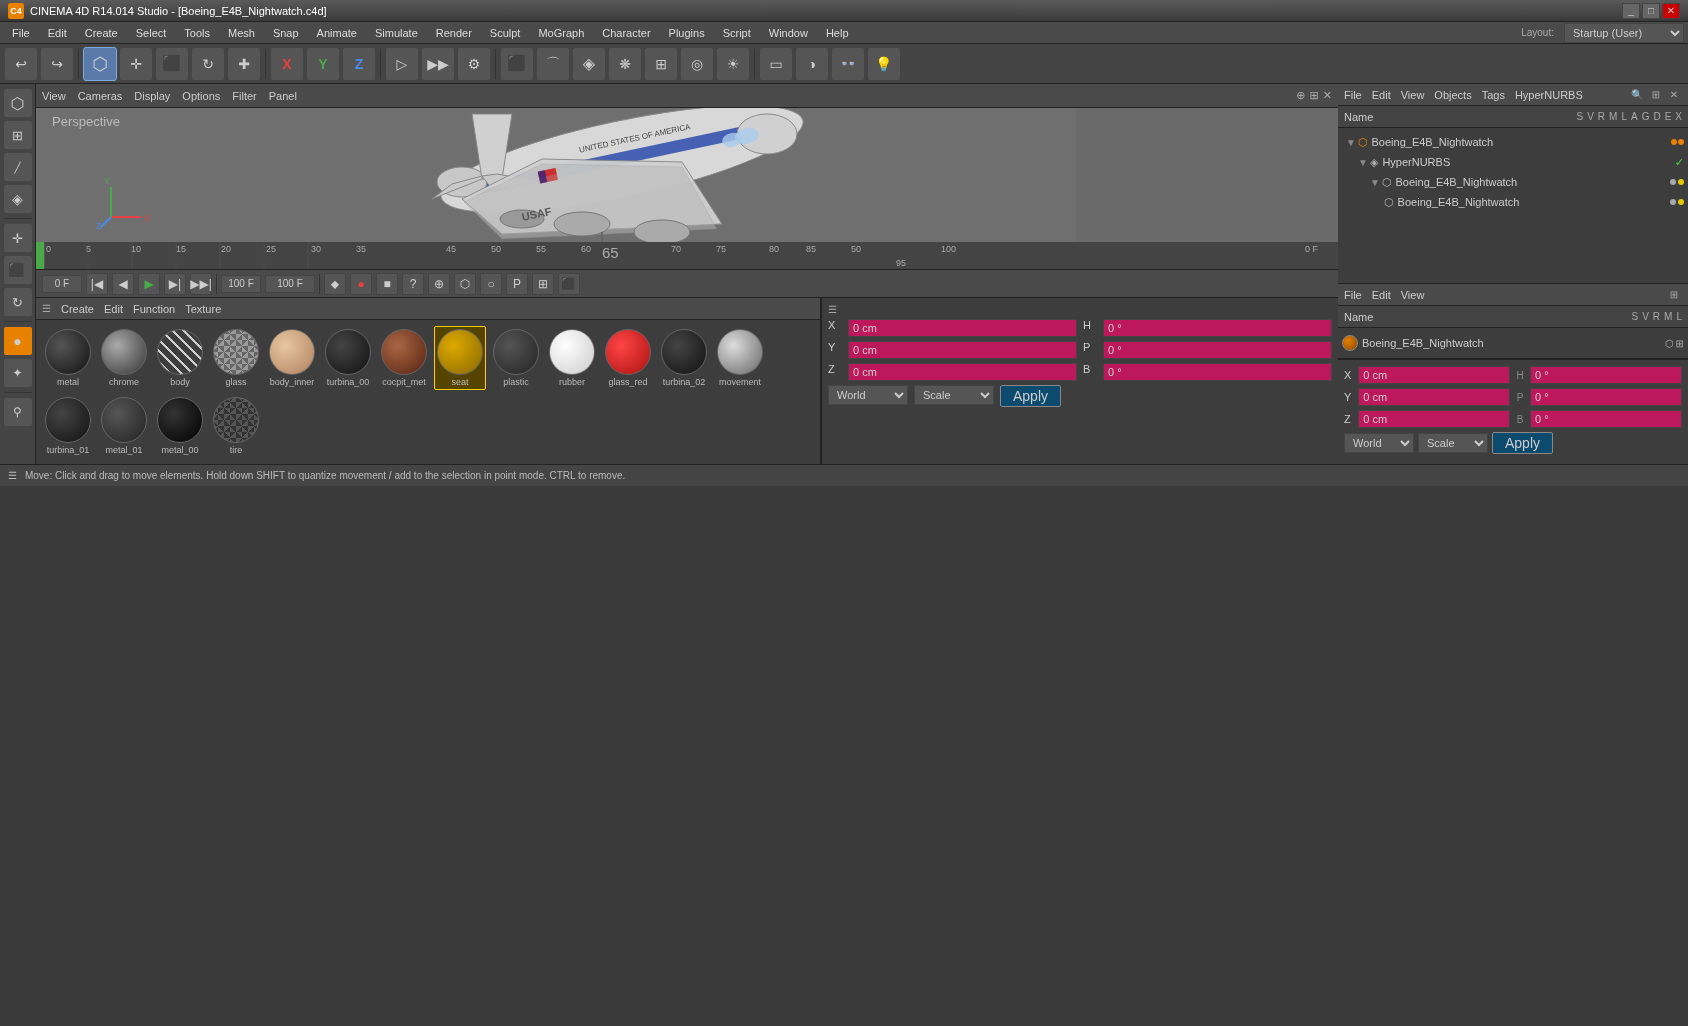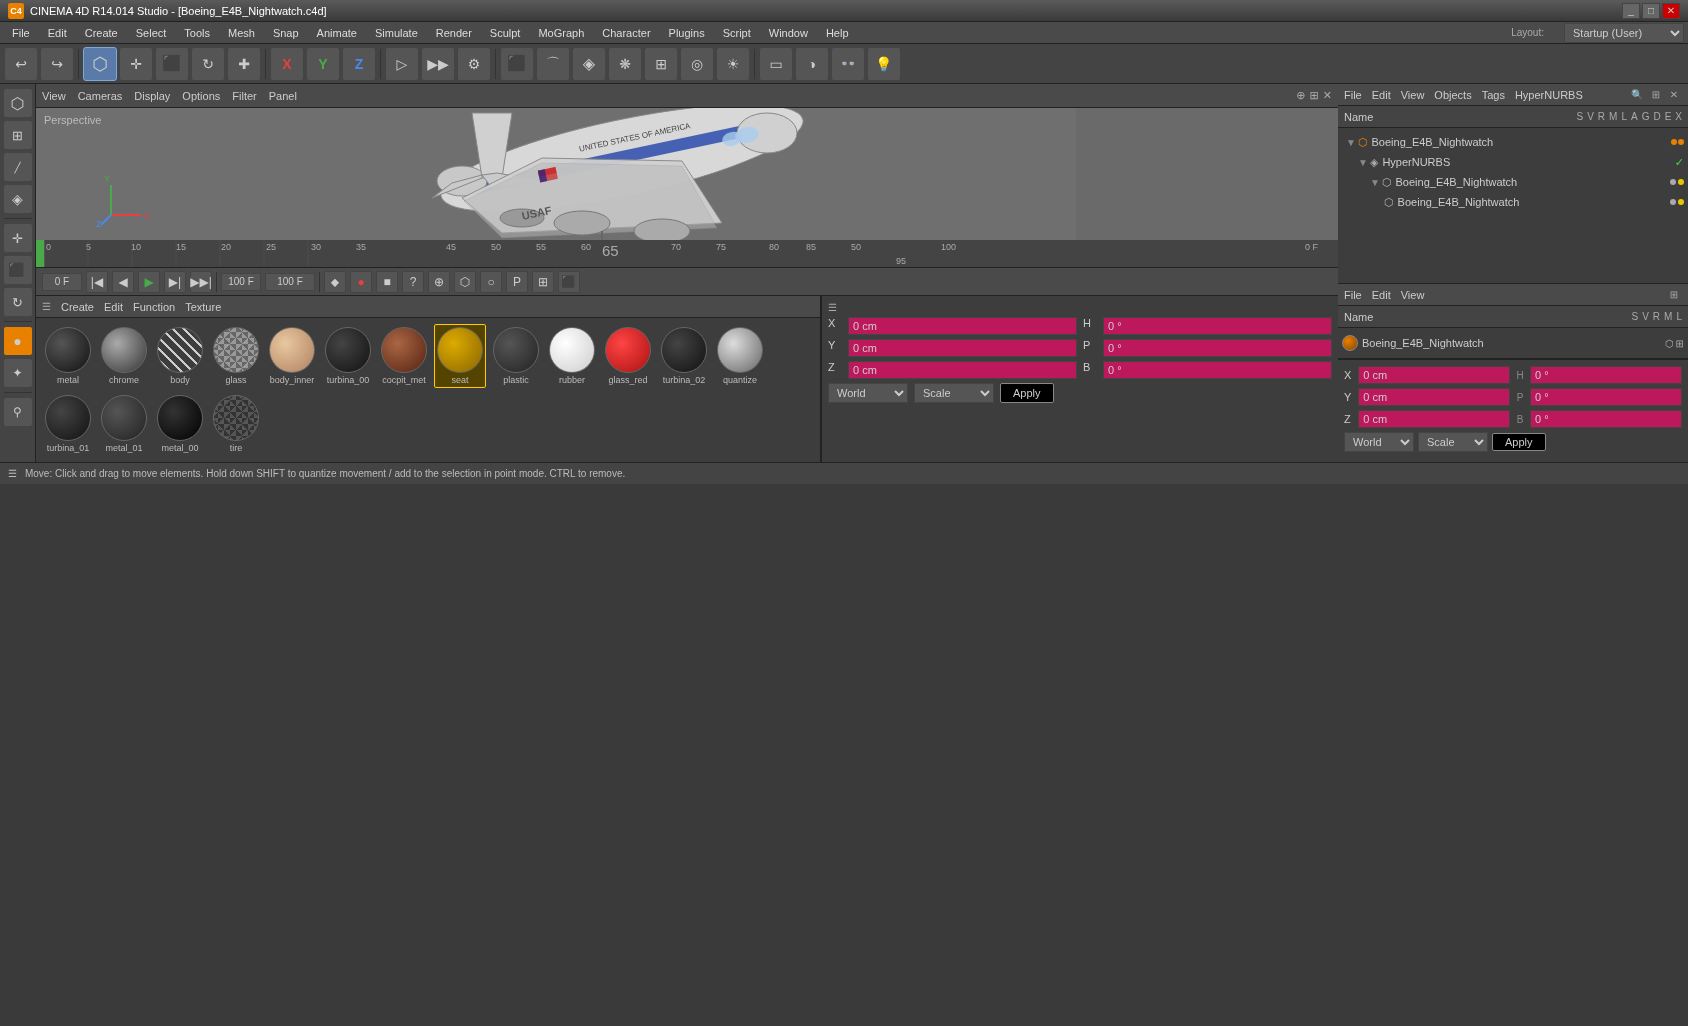--- a/index.html
+++ b/index.html
@@ -130,23 +130,23 @@
     
     #viewport {
       flex: 1;
       background: #6a6a6a;
       position: relative;
       overflow: hidden;
     }
     #viewport-label {
       position: absolute;
       top: 6px;
-      left: 8px;
+      left: 16px;
       color: #bbb;
-      font-size: 11px;
+      font-size: 13px;
     }
 
     
     #airplane-container {
       position: absolute;
       top: 50%;
       left: 45%;
       transform: translate(-50%, -50%);
     }
 
@@ -262,24 +262,24 @@
     .coord-sep { color: #888; font-size: 10px; width: 16px; text-align: center; }
     .dropdown-select {
       height: 20px;
       background: #555;
       border: 1px solid #444;
       color: #ccc;
       font-size: 11px;
       padding: 0 4px;
     }
     .apply-btn {
-      background: #000000;
+      background: #0c4a6e;
       border: 1px solid #888;
       color: #ccc;
-      font-size: 11px;
+      font-size: 14px;
       padding: 2px 12px;
       cursor: pointer;
       border-radius: 2px;
     }
 
     
     #timeline {
       height: 28px;
       background: #444;
       border-bottom: 1px solid #222;
@@ -472,21 +472,21 @@
   <div class="menu-item">Animate</div>
   <div class="menu-item">Simulate</div>
   <div class="menu-item">Render</div>
   <div class="menu-item">Sculpt</div>
   <div class="menu-item">MoGraph</div>
   <div class="menu-item">Character</div>
   <div class="menu-item">Plugins</div>
   <div class="menu-item">Script</div>
   <div class="menu-item">Window</div>
   <div class="menu-item">Help</div>
-  <div style="margin-left:auto; display:flex; align-items:center; gap:20px;">
+  <div style="margin-left:auto; display:flex; align-items:center; gap:10px;">
     <span style="color:#aaa; font-size:10px;">Layout:</span>
     <select class="dropdown-select" style="width:120px;">
       <option>Startup (User)</option>
     </select>
   </div>
 </div>
 
 <div id="toolbar">
   <div class="tb-btn">↩</div>
   <div class="tb-btn">↪</div>
@@ -780,21 +780,21 @@
           <div class="mat-swatch">
             <div class="mat-swatch-preview" style="background: radial-gradient(circle at 35% 35%, #ff4444, #aa1111);"></div>
             <span class="mat-swatch-label">glass_red</span>
           </div>
           <div class="mat-swatch">
             <div class="mat-swatch-preview" style="background: radial-gradient(circle at 35% 35%, #444, #111);"></div>
             <span class="mat-swatch-label">turbina_02</span>
           </div>
           <div class="mat-swatch">
             <div class="mat-swatch-preview" style="background: radial-gradient(circle at 35% 35%, #ddd, #666);"></div>
-            <span class="mat-swatch-label">quantize</span>
+            <span class="mat-swatch-label">movement</span>
           </div>
 
           <div class="mat-swatch">
             <div class="mat-swatch-preview" style="background: radial-gradient(circle at 35% 35%, #444, #111);"></div>
             <span class="mat-swatch-label">turbina_01</span>
           </div>
           <div class="mat-swatch">
             <div class="mat-swatch-preview" style="background: radial-gradient(circle at 35% 35%, #555, #222);"></div>
             <span class="mat-swatch-label">metal_01</span>
           </div>

